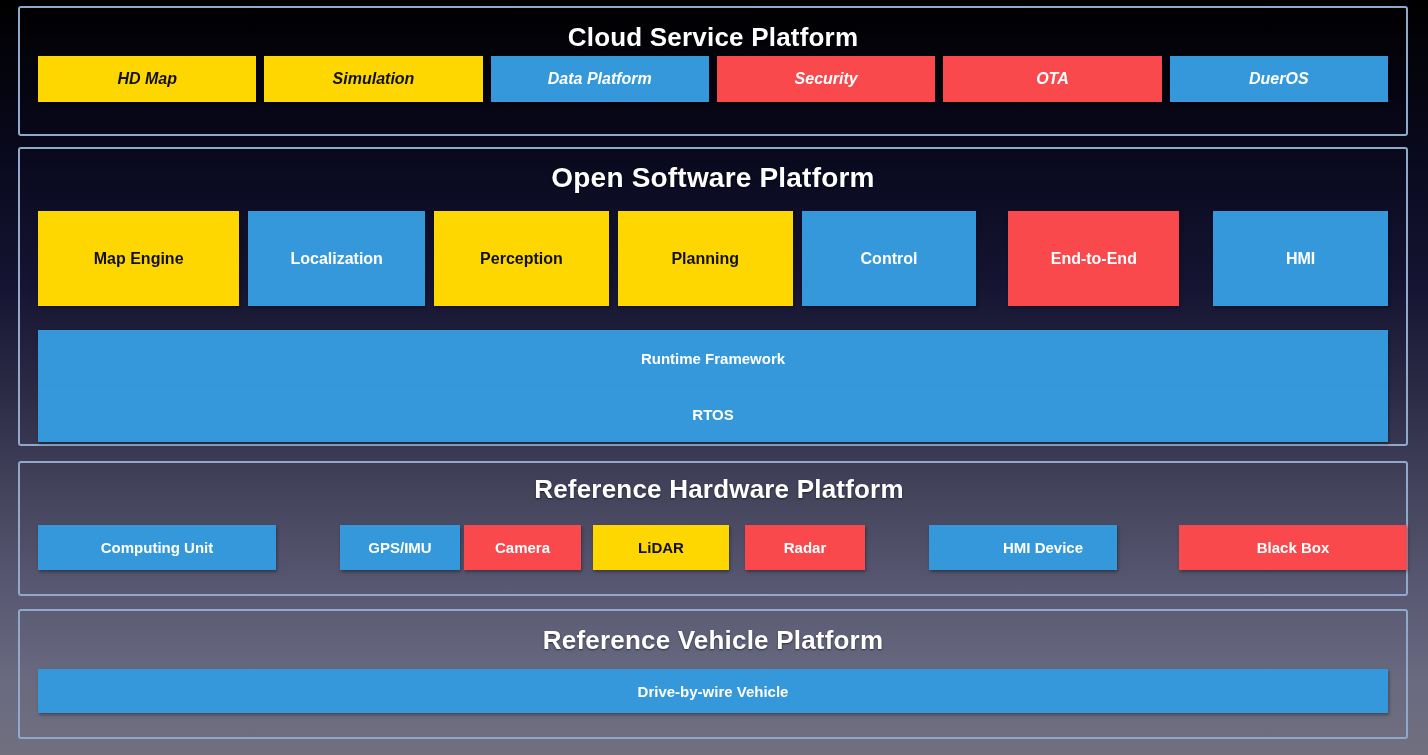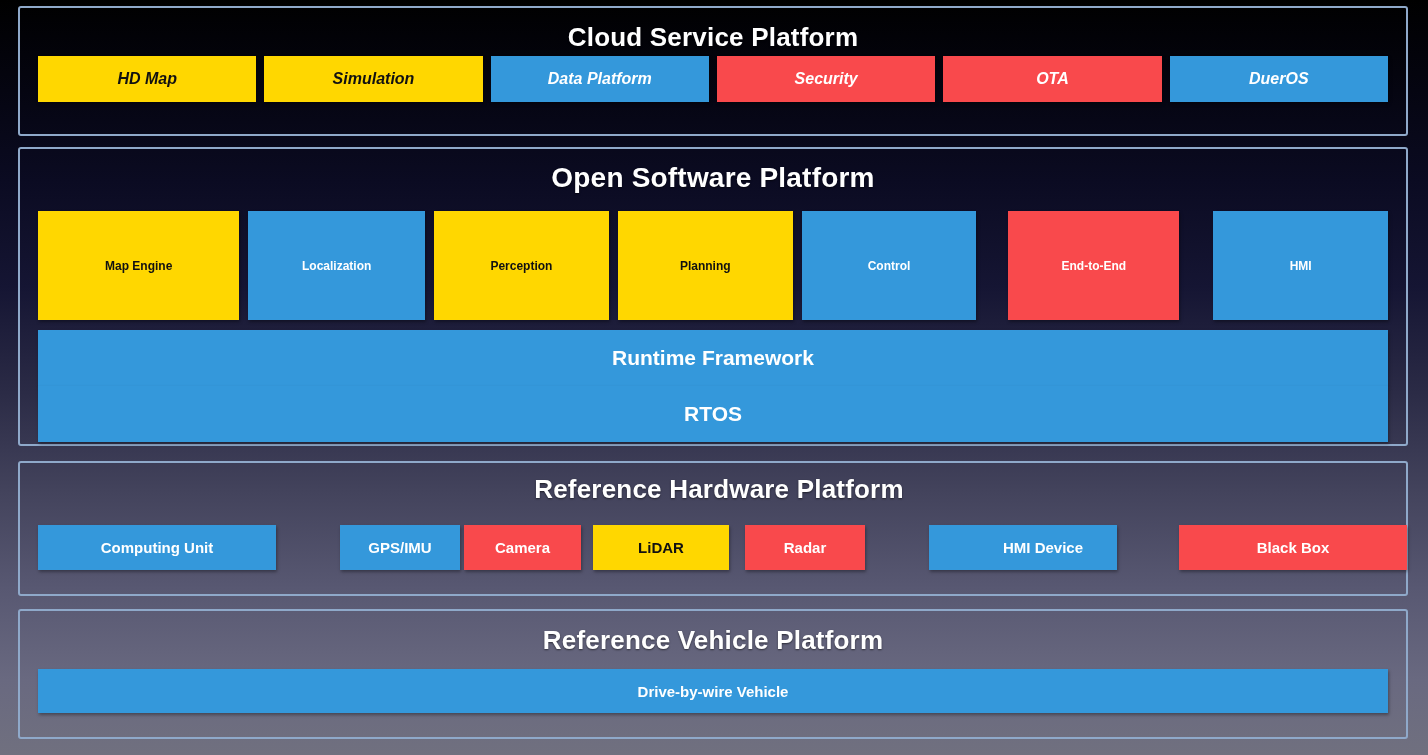--- a/index.html
+++ b/index.html
@@ -78,35 +78,35 @@
   }
   #cloud-row .blk { flex: 1 1 0; height: 46px; font-size: 16px; font-style: italic; }
 
   
   #sw-top-row {
     position: absolute;
     left: 18px; right: 18px;
     top: 62px;
     display: flex;
   }
-  #sw-top-row .blk { height: 109px; font-size: 12px; }
+  #sw-top-row .blk { height: 95px; font-size: 16px; }
   .sw-mapengine   { width: 205px; margin-right: 9px; }
   .sw-localization{ width: 180px; margin-right: 9px; }
   .sw-perception  { width: 178px; margin-right: 9px; }
   .sw-planning    { width: 178px; margin-right: 9px; }
   .sw-control     { width: 178px; margin-right: 32px; }
   .sw-endtoend    { width: 174px; margin-right: 34px; }
   .sw-hmi         { width: 178px; }
 
   
   .sw-bar {
     position: absolute;
     left: 18px; right: 18px;
     height: 56px;
-    font-size: 21px;
+    font-size: 15px;
   }
   #sw-runtime { top: 181px; }
   #sw-rtos    { top: 237px; }
 
   
   #hw-row {
     position: absolute;
     left: 18px;
     top: 62px;
     display: flex;

